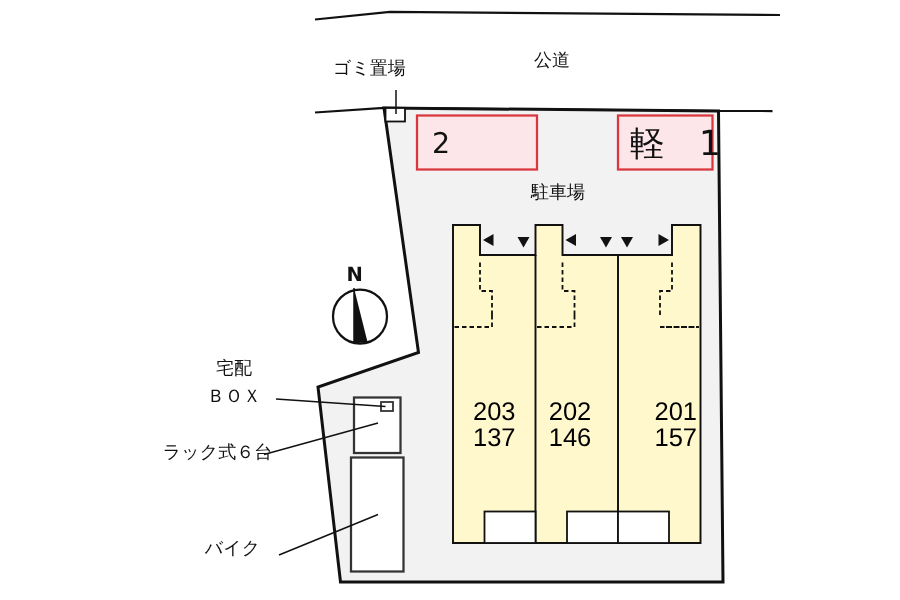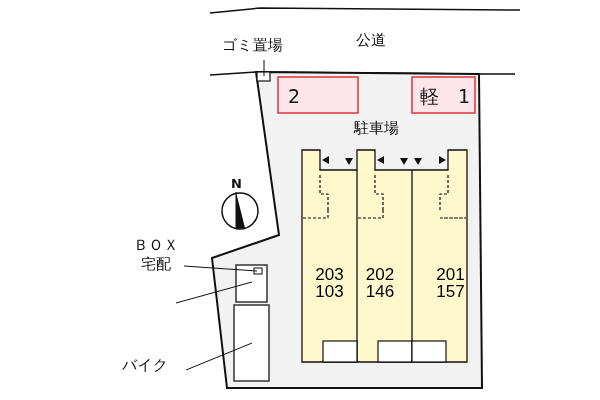--- a/index.html
+++ b/index.html
@@ -1,19 +1,19 @@
 <!DOCTYPE html>
 <html><head>
 <meta charset="utf-8">
 <style>
   html, body { margin:0; padding:0; background:#ffffff; }
   body { width:600px; height:400px; position:relative; overflow:hidden;
          font-family: "DejaVu Sans", "Liberation Sans", sans-serif; }
   svg { position:absolute; left:0; top:0; }
-  .lbl { position:absolute; color:#111; font-size:15px; line-height:19px; white-space:nowrap; }
+  .lbl { position:absolute; color:#111; font-size:12px; line-height:19px; white-space:nowrap; }
   .center { text-align:center; }
   .unit { position:absolute; text-align:center; font-size:17px; line-height:17px; color:#000000; font-family:"Liberation Sans", sans-serif; }
 </style>
 </head>
 <body>
 
 <svg width="600" height="400" viewBox="0 0 600 400">
 
   <path d="M210 13 L260 8 L520 10" stroke="#111" stroke-width="1.5" fill="none"></path>
   <path d="M210 75 L256 72 L479 74 L515 74" stroke="#111" stroke-width="1.5" fill="none"></path>
@@ -58,38 +58,39 @@
   <rect x="234" y="305" width="35" height="76" fill="#fff" stroke="#333" stroke-width="1.5"></rect>
 
   <line x1="184" y1="266" x2="257" y2="271" stroke="#111" stroke-width="1"></line>
   <line x1="176" y1="303" x2="252" y2="282" stroke="#111" stroke-width="1"></line>
   <line x1="186" y1="370" x2="252" y2="343" stroke="#111" stroke-width="1"></line>
 </svg>
 
 <div class="lbl" style="left:222px;top:36px;">ゴミ置場</div>
 <div class="lbl" style="left:356px;top:31px;">公道</div>
 <div class="lbl" style="left:288px;top:87px;font-size:19px;">2</div>
-<div class="lbl" style="left:420px;top:87px;font-size:19px;">軽　1</div>
+<div class="lbl" style="left:420px;top:87px;font-size:23px;">軽　1</div>
 <div class="lbl" style="left:354px;top:120px;font-family:Liberation Mono, monospace;">駐車場</div>
 <div class="lbl" style="left:231px;top:174px;font-size:13px;font-weight:bold;">N</div>
 
 <div class="unit" style="left:302px;top:266px;width:55px;">
   <div>203</div>
-  <div>103</div>
+  <div>137</div>
 </div>
 <div class="unit" style="left:357px;top:266px;width:46px;">
   <div>202</div>
   <div>146</div>
 </div>
 <div class="unit" style="left:412px;top:266px;width:77px;">
   <div>201</div>
   <div>157</div>
 </div>
 
 <div class="lbl center" style="left:118px;top:236px;width:76px;">
+  <div>宅配</div>
   <div>ＢＯＸ</div>
-  <div>宅配</div>
 </div>
 <div class="lbl center" style="left:80px;top:292px;width:130px;">
+  <div>ラック式６台</div>
 </div>
-<div class="lbl center" style="left:110px;top:356px;width:70px;">
+<div class="lbl center" style="left:120px;top:356px;width:70px;">
   <div>バイク</div>
 </div>
 
 </body></html>

